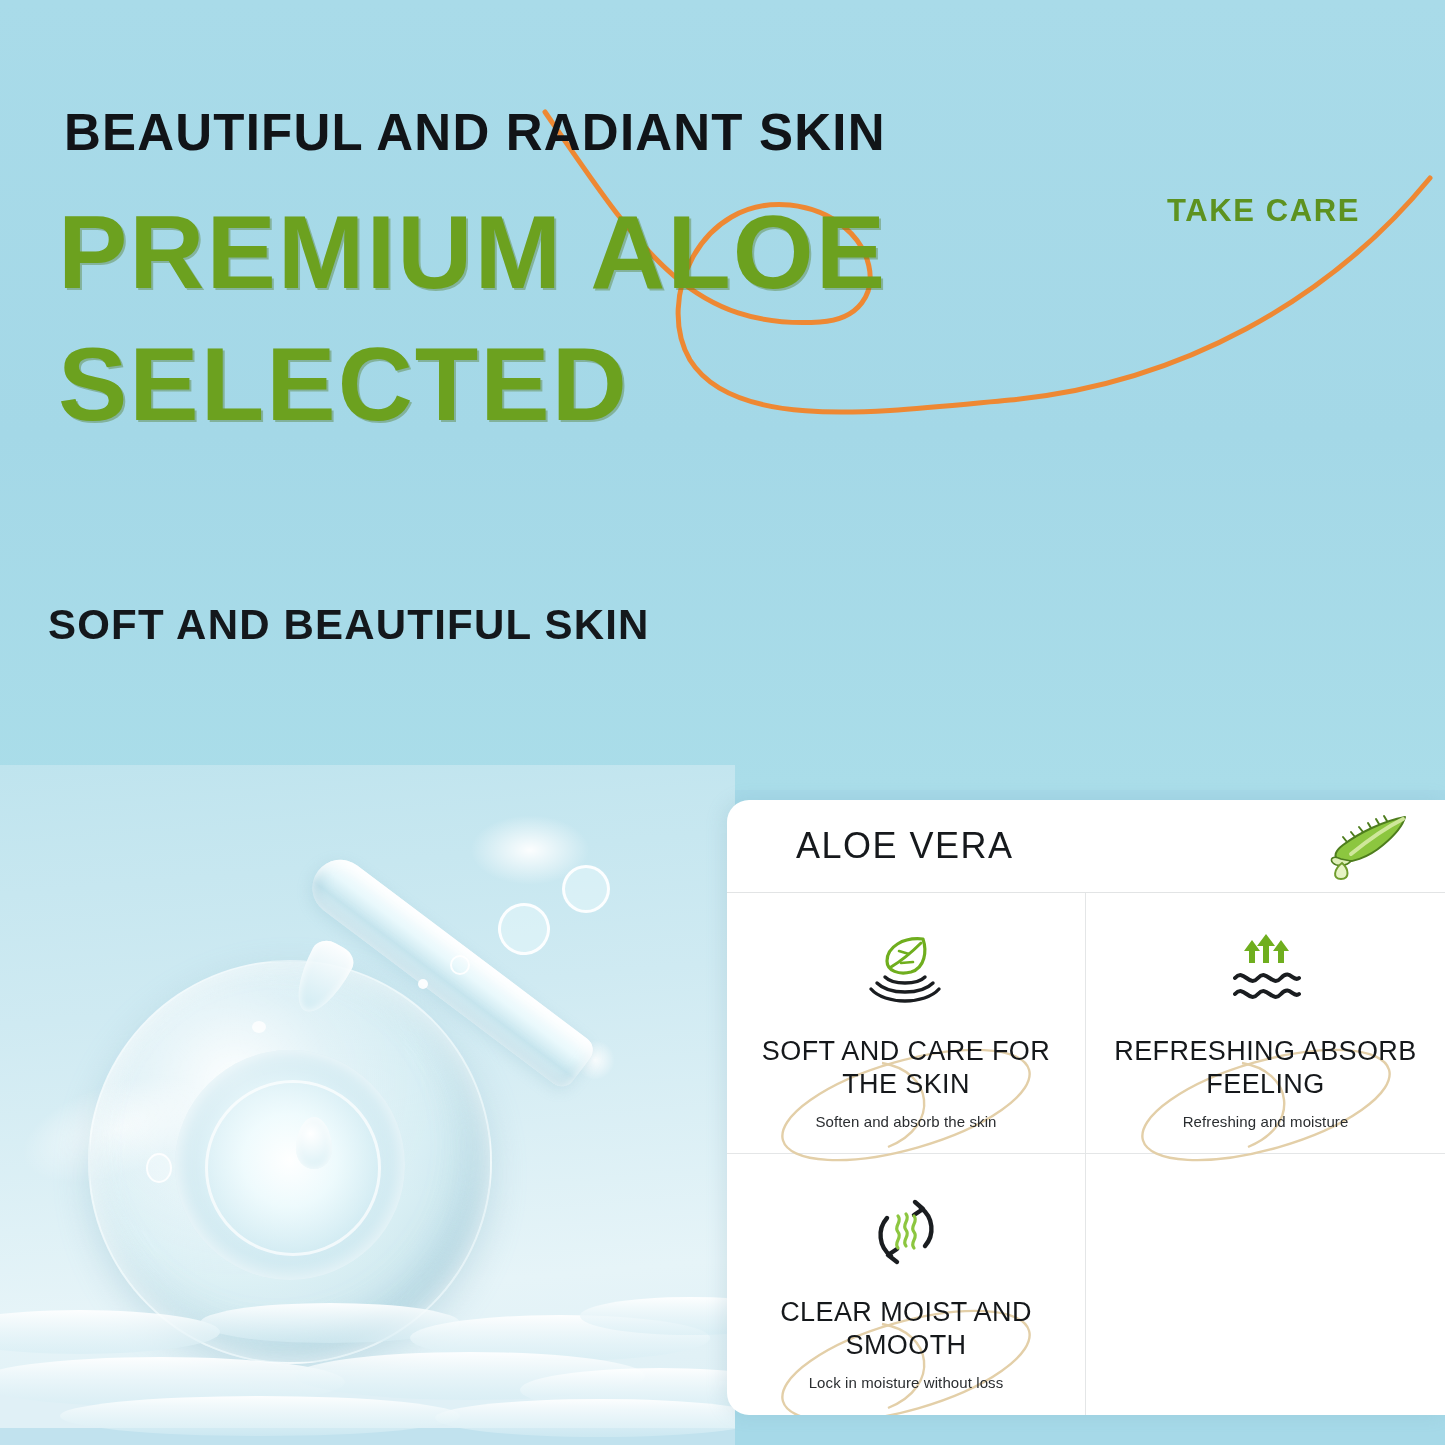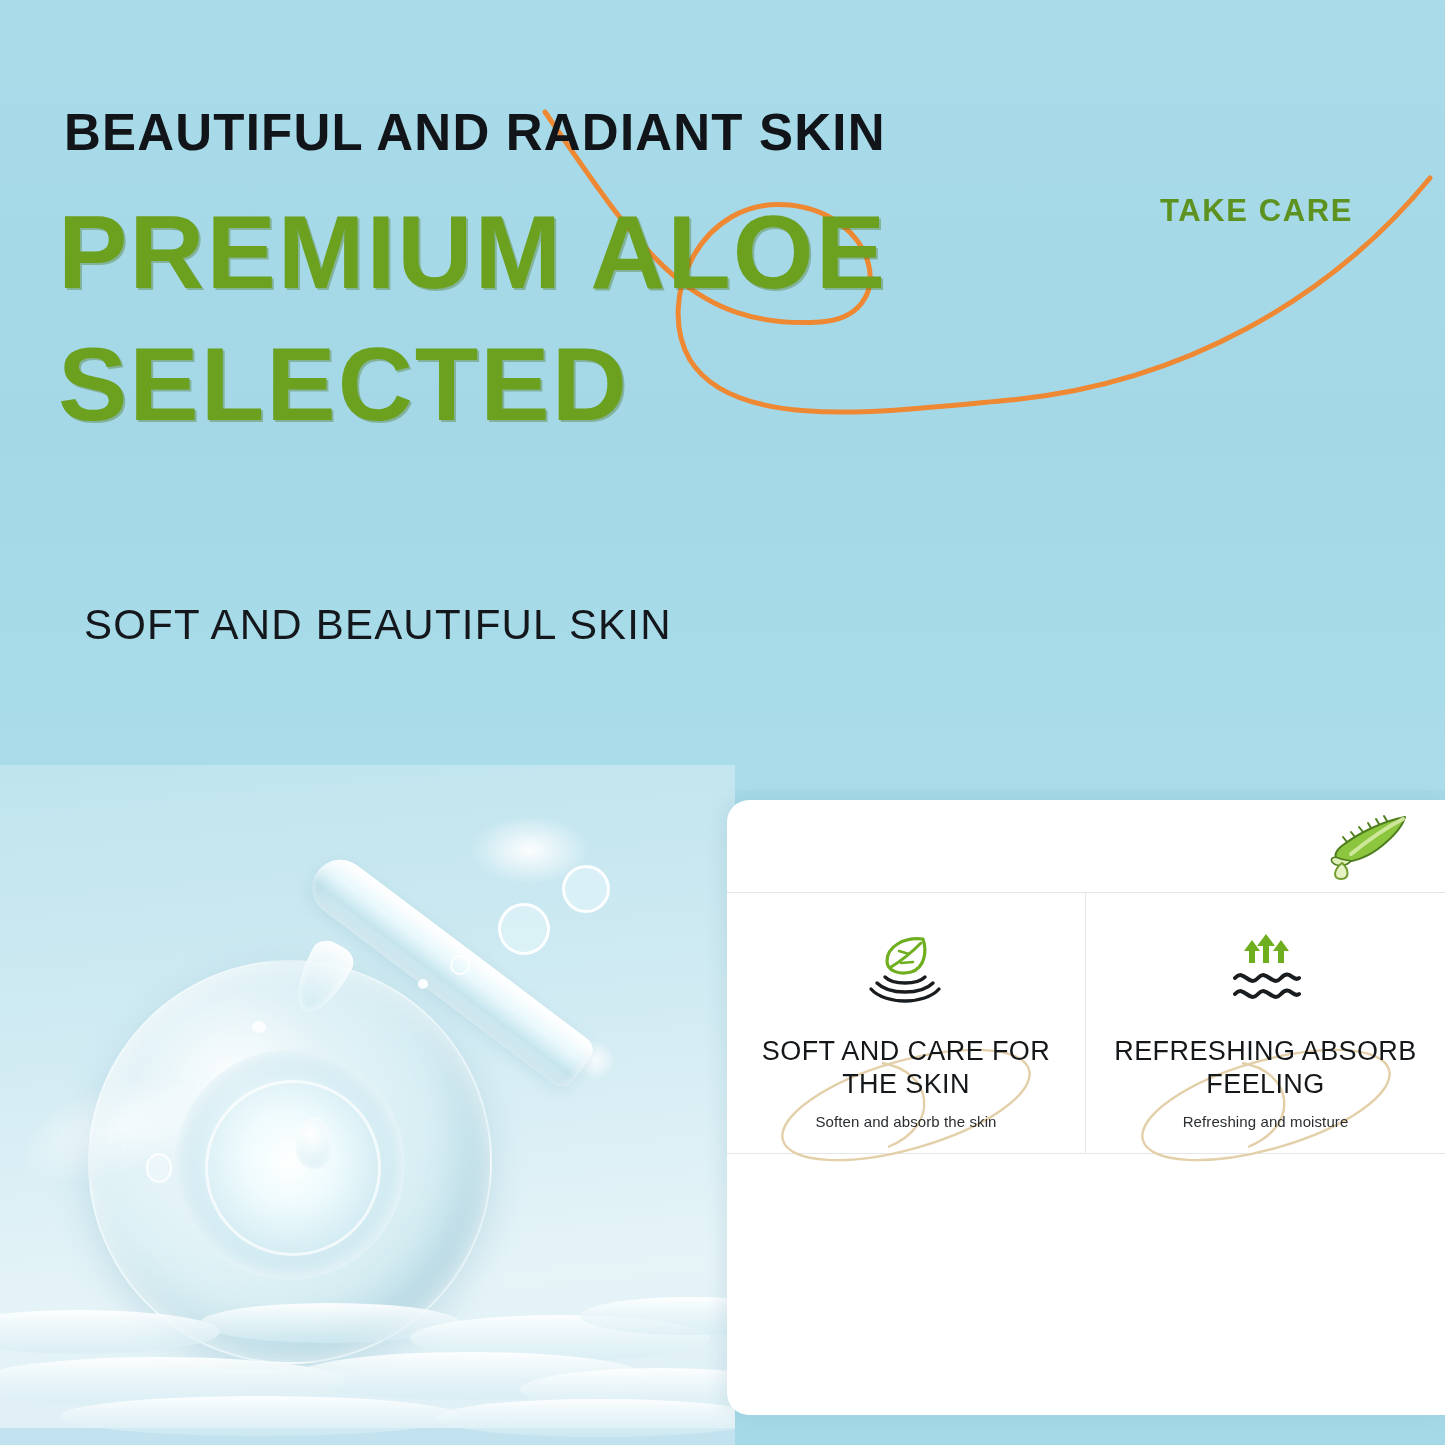--- a/index.html
+++ b/index.html
@@ -59,36 +59,36 @@
     font-weight: bold;
     letter-spacing: 2px;
     color: #6ca11f;
     text-shadow: 2px 2px 0 rgba(70,110,15,0.35);
     white-space: nowrap;
   }
   .headline .hl-line { display: block; }
 
   .take-care {
     position: absolute;
-    right: 92px;
+    right: 85px;
     top: 190px;
     font-size: 31px;
     line-height: 42px;
     font-weight: bold;
     letter-spacing: 1.6px;
     color: #5d9220;
   }
   .take-care span { display: block; }
 
   .subline {
     position: absolute;
-    left: 84px;
+    left: 48px;
     top: 601px;
     font-size: 42px;
-    font-weight: normal;
+    font-weight: bold;
     letter-spacing: 1.2px;
     color: #14181c;
     white-space: nowrap;
   }
 
   
   .photo {
     position: absolute;
     left: 0;
     top: 765px;
@@ -378,20 +378,21 @@
       <ellipse cx="470" cy="156" rx="175" ry="24" fill="url(#rg)"></ellipse>
       <ellipse cx="660" cy="170" rx="140" ry="22" fill="url(#rg)"></ellipse>
       <ellipse cx="260" cy="196" rx="200" ry="20" fill="url(#rg)"></ellipse>
       <ellipse cx="600" cy="198" rx="165" ry="19" fill="url(#rg)"></ellipse>
     </svg>
   </div>
 
   <div class="card">
 
     <div class="card-header">
+      <div class="card-title">ALOE VERA</div>
       <div class="leaf-badge">
         <svg width="96" height="70" viewBox="0 0 96 70">
           <path d="M88 6 C 66 10, 42 22, 26 34 C 18 40, 16 46, 22 49 C 32 54, 52 46, 66 34 C 78 24, 86 14, 88 6 Z" fill="#8cc63f" stroke="#4e7d1e" stroke-width="2" stroke-linejoin="round"></path>
           <path d="M86 8 C 70 16, 50 30, 34 43" fill="none" stroke="#cfe79b" stroke-width="4" stroke-linecap="round"></path>
           <path d="M30 31 l-4 -5 M38 26 l-4 -5 M46 21 l-4 -5 M54 17 l-3 -5 M62 13 l-3 -5 M70 10 l-3 -5" fill="none" stroke="#4e7d1e" stroke-width="2" stroke-linecap="round"></path>
           <path d="M24 48 C 16 44, 12 48, 16 52 C 20 56, 30 55, 34 50 Z" fill="#dff0b8" stroke="#4e7d1e" stroke-width="1.6"></path>
           <path d="M25 52 C 17 58, 15 68, 24 68 C 33 68, 32 58, 25 52 Z" fill="#e6f3c4" stroke="#6f9c2c" stroke-width="2"></path>
         </svg>
       </div>
     </div>
@@ -430,18 +431,37 @@
           </svg>
         </div>
         <svg class="swirl" viewBox="0 0 300 128">
           <ellipse cx="150" cy="64" rx="128" ry="44" fill="none" stroke="#e3cfa8" stroke-width="2.4" transform="rotate(-16 150 64)"></ellipse>
           <path d="M126 22 C 176 30, 186 84, 132 106" fill="none" stroke="#e3cfa8" stroke-width="2.4"></path>
         </svg>
         <div class="cell-title">REFRESHING ABSORB FEELING</div>
         <div class="cell-sub">Refreshing and moisture</div>
       </div>
 
+      <div class="cell">
+        <div class="cell-icon">
+          <svg width="86" height="76" viewBox="0 0 86 76">
+            <path d="M58 14 A 26 26 0 0 1 62 52" fill="none" stroke="#1a1d20" stroke-width="4.4" stroke-linecap="round"></path>
+            <path d="M52 8 l8 7 l-9 6" fill="none" stroke="#1a1d20" stroke-width="4.4" stroke-linecap="round" stroke-linejoin="round"></path>
+            <path d="M28 62 A 26 26 0 0 1 24 24" fill="none" stroke="#1a1d20" stroke-width="4.4" stroke-linecap="round"></path>
+            <path d="M34 68 l-9 -7 l9 -6" fill="none" stroke="#1a1d20" stroke-width="4.4" stroke-linecap="round" stroke-linejoin="round"></path>
+            <path d="M35 22 c5 6 -5 10 0 16 c5 6 -5 10 0 16" fill="none" stroke="#8cc63f" stroke-width="3.2" stroke-linecap="round"></path>
+            <path d="M43 20 c5 6 -5 10 0 16 c5 6 -5 10 0 16" fill="none" stroke="#8cc63f" stroke-width="3.2" stroke-linecap="round"></path>
+            <path d="M51 22 c5 6 -5 10 0 16 c5 6 -5 10 0 16" fill="none" stroke="#8cc63f" stroke-width="3.2" stroke-linecap="round"></path>
+          </svg>
+        </div>
+        <svg class="swirl" viewBox="0 0 300 128">
+          <ellipse cx="150" cy="64" rx="128" ry="44" fill="none" stroke="#e3cfa8" stroke-width="2.4" transform="rotate(-16 150 64)"></ellipse>
+          <path d="M126 22 C 176 30, 186 84, 132 106" fill="none" stroke="#e3cfa8" stroke-width="2.4"></path>
+        </svg>
+        <div class="cell-title">CLEAR MOIST AND SMOOTH</div>
+        <div class="cell-sub">Lock in moisture without loss</div>
+      </div>
 
 
     </div>
   </div>
 
 </div>
 
 </body></html>

